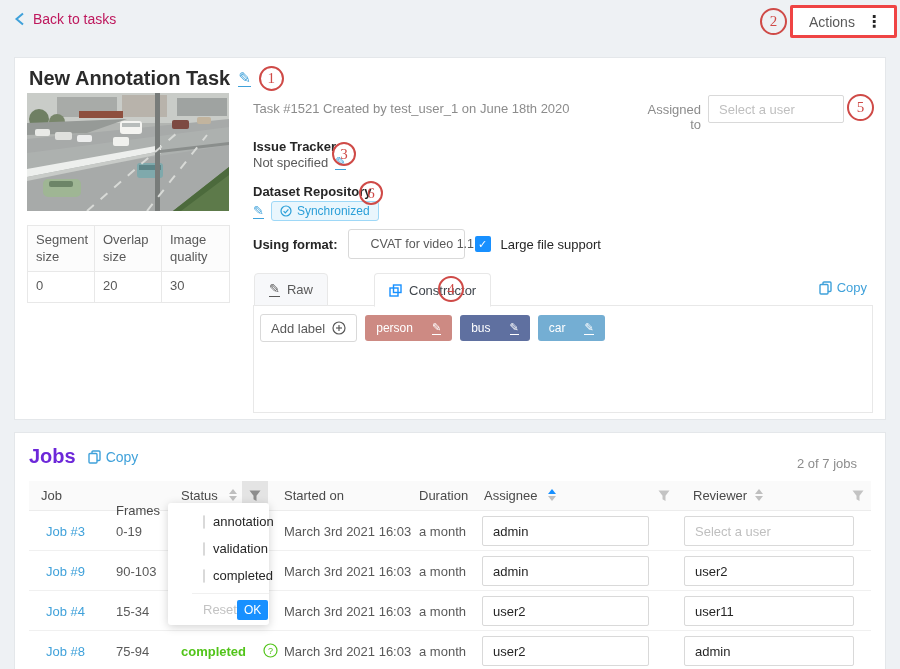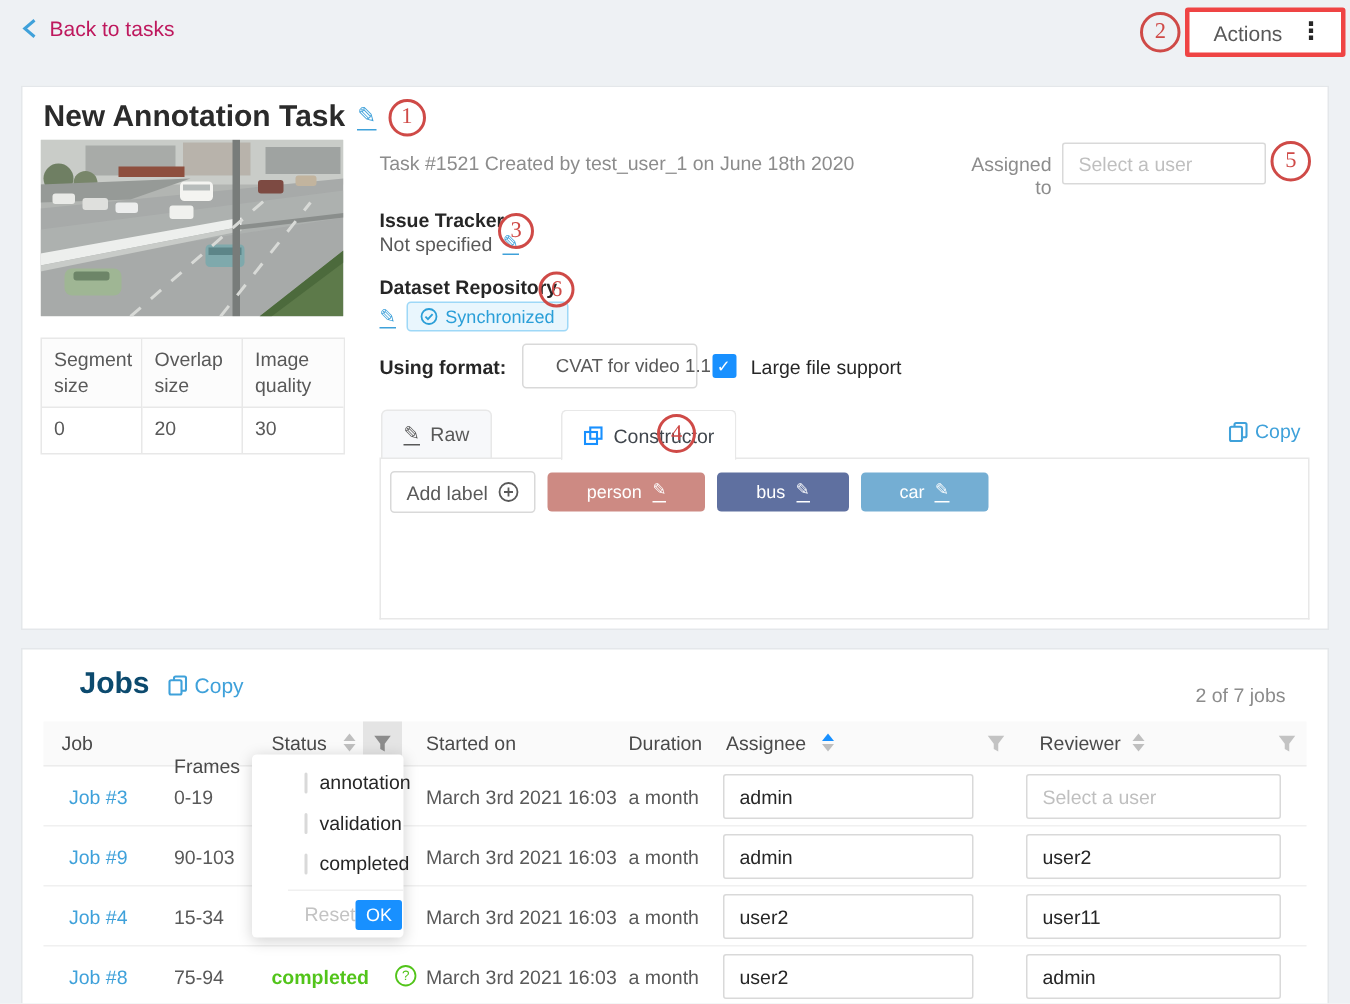--- a/index.html
+++ b/index.html
@@ -66,26 +66,26 @@
   .tab-inactive { background:#f7f8fa; color:#595959; }
   .tab-active { background:#fff; color:#40464d; border-bottom:1px solid #fff; height:34px; z-index:2;margin-left:44px; }
   .tab-extra { position:absolute; right:6px; top:7px; display:flex; align-items:center; gap:5px;
                color:#3fa1da; font-size:13px; cursor:pointer; }
   .tab-content { position:absolute; left:0; top:33px; width:620px; height:107px; background:#fff;
                  border:1px solid #e8e8e8; border-top:none; }
   .chips-row { position:absolute; left:6px; top:8px; display:flex; align-items:center; gap:8px; }
   .add-label-btn { height:28px; border:1px solid #d9d9d9; border-radius:3px; background:#fff; display:flex;
                    align-items:center; gap:7px; padding:0 10px; font-size:13px; color:#595959; cursor:pointer; }
   .chip { height:26px; border-radius:3px; color:#fff; font-size:12px; display:flex; align-items:center;
-          gap:7px; padding:0 26px; cursor:pointer; }
+          gap:19px; padding:0 11px; cursor:pointer; }
   .chip .edit-icon { color:#fff; font-size:11px; }
 
   
   .jobs-title-row { position:absolute; left:14px; top:12px; display:flex; align-items:center; gap:12px; }
-  .jobs-title-row h2 { font-size:20px; font-weight:bold; color:#0c4a6e;margin-left:24px; }
+  .jobs-title-row h2 { font-size:20px; font-weight:bold; color:#6d28d9; }
   .copy-link { display:flex; align-items:center; gap:5px; color:#3fa1da; font-size:14px; cursor:pointer; }
   .jobs-count { position:absolute; right:28px; top:23px; font-size:13px; color:#8c8c8c; }
 
   .jtable { position:absolute; left:14px; top:48px; width:842px; }
   .jhead { position:relative; height:30px; background:#fafafa; border-bottom:1px solid #ececec;
            font-size:13px; color:#4a4a4a; }
   .jhead span.col { position:absolute; top:7px; }
   .jrow { position:relative; height:40px; border-bottom:1px solid #f0f0f0; font-size:13px; color:#595959; }
   .jrow span { position:absolute; top:13px; }
   .job-link { color:#3fa1da; cursor:pointer; }

